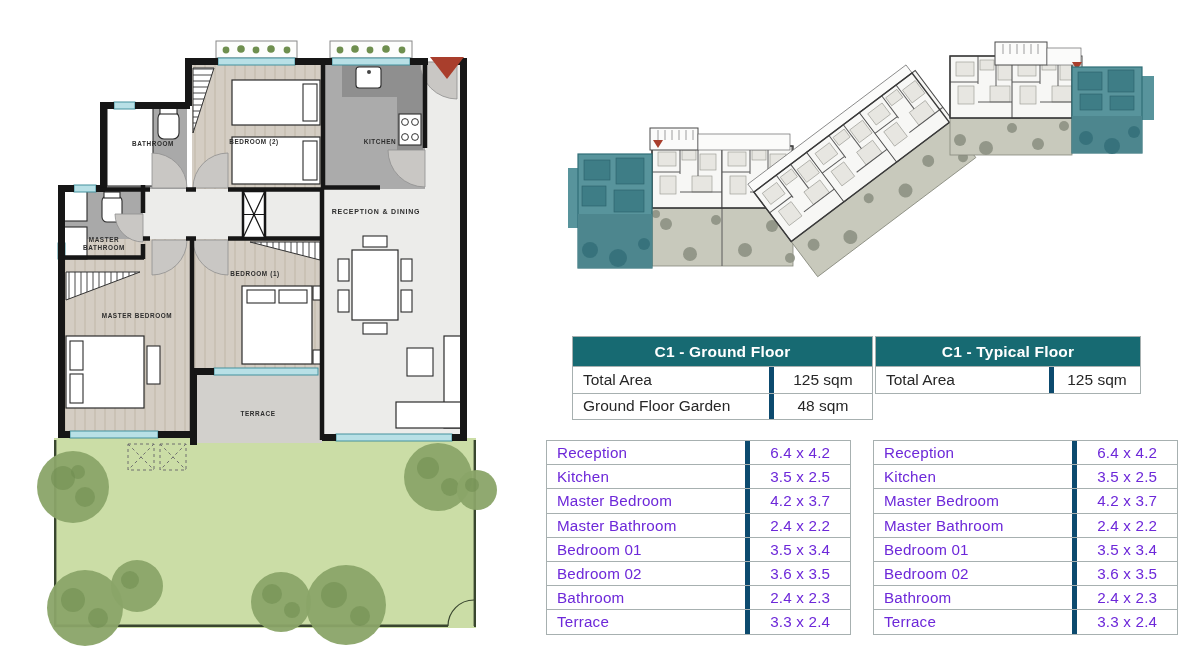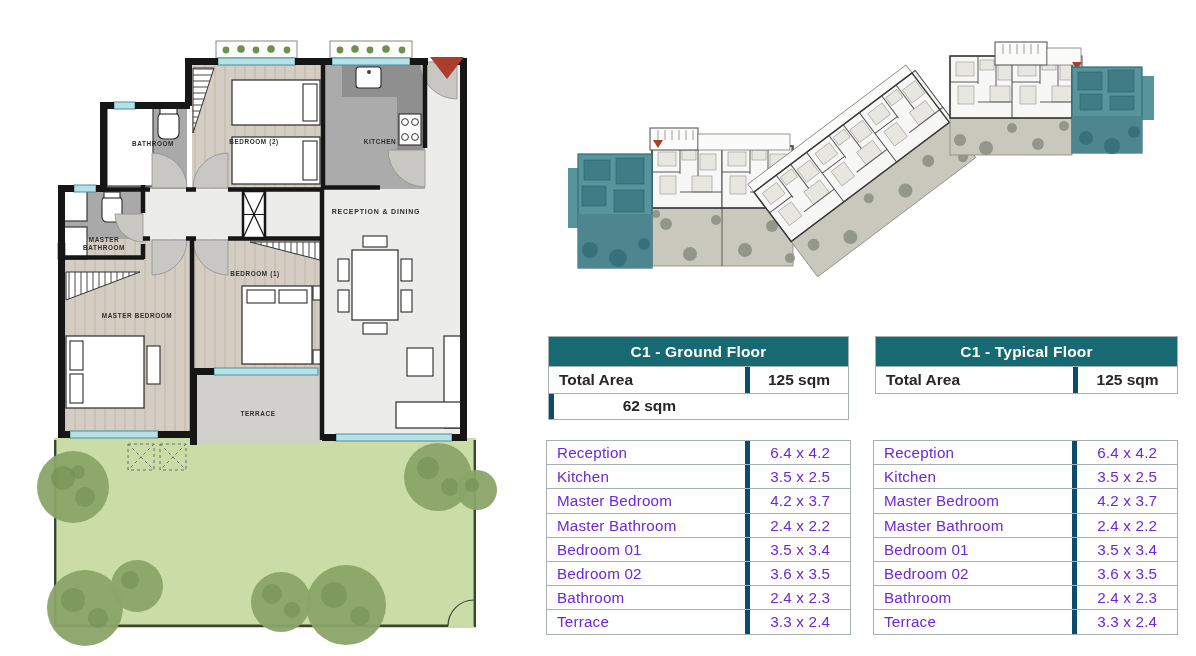--- a/index.html
+++ b/index.html
@@ -8,21 +8,21 @@
   svg{position:absolute;display:block}
   
   .tbl{position:absolute;background:#fff;border:1px solid #a7b0b0;box-sizing:border-box}
   .tbl .hdr{background:#176a72;color:#fff;font-weight:bold;font-size:15.5px;
             height:29px;display:flex;align-items:center;justify-content:center;letter-spacing:.2px}
   .row{display:grid;grid-template-columns:65.5% 34.5%;border-top:1px solid #a7b0b0}
   .row:first-child{border-top:none}
   .row>div{display:flex;align-items:center;box-sizing:border-box}
   .lblc{padding-left:10px}
   .valc{justify-content:center;border-left:5px solid #0c4a6e}
-  .sum .row>div{height:25.5px;font-weight:bold;font-size:15.5px;color:#272727}
+  .sum .row>div{height:25.5px;font-weight:normal;font-size:15.5px;color:#272727}
   .rooms .row>div{height:23.2px;font-size:15.2px;color:#6d28d9;letter-spacing:.2px}
   
   .wallO{stroke:#161616;stroke-width:7;fill:none}
   .wallI{stroke:#161616;stroke-width:4.5;fill:none}
   .win{fill:#b8e0e6;stroke:#44929e;stroke-width:1}
   .door{fill:#c9c7c4;stroke:#8f8f8f;stroke-width:.8}
   .furn{fill:#ffffff;stroke:#2c2c2c;stroke-width:1.2}
   .furnT{fill:#ffffff;stroke:#2c2c2c;stroke-width:1.1}
   .rl{font:700 6.4px "Liberation Sans",sans-serif;letter-spacing:.6px;fill:#2d2d2d;text-anchor:middle}
   .rlBig{font:700 7px "Liberation Sans",sans-serif;letter-spacing:.8px;fill:#2d2d2d;text-anchor:middle}
@@ -349,32 +349,33 @@
       <rect x="520" y="66" width="22" height="16" class="ti"></rect>
       <rect x="550" y="68" width="24" height="14" class="ti"></rect>
       <rect x="512" y="88" width="70" height="37" fill="#4d868e"></rect>
       <circle class="tt" cx="526" cy="110" r="7"></circle>
         <circle class="tt" cx="552" cy="118" r="8"></circle>
         <circle class="tt" cx="574" cy="104" r="6"></circle>
     </g>
   </g>
 </svg>
 
-<div class="tbl sum" style="left:548px;top:336px;width:301px">
+<div class="tbl sum" style="left:572px;top:336px;width:301px">
   <div class="hdr">C1 - Ground Floor</div>
   <div class="row">
     <div class="lblc">Total Area</div>
     <div class="valc">125 sqm</div>
   </div>
   <div class="row">
-    <div class="valc">62  sqm</div>
+    <div class="lblc">Ground Floor Garden</div>
+    <div class="valc">48  sqm</div>
   </div>
 </div>
 
-<div class="tbl sum" style="left:875px;top:336px;width:303px">
+<div class="tbl sum" style="left:875px;top:336px;width:266px">
   <div class="hdr">C1 - Typical Floor</div>
   <div class="row">
     <div class="lblc">Total Area</div>
     <div class="valc">125 sqm</div>
   </div>
 </div>
 
 <div class="tbl rooms" style="left:546px;top:440px;width:305px">
   <div class="row">
       <div class="lblc">Reception</div>

